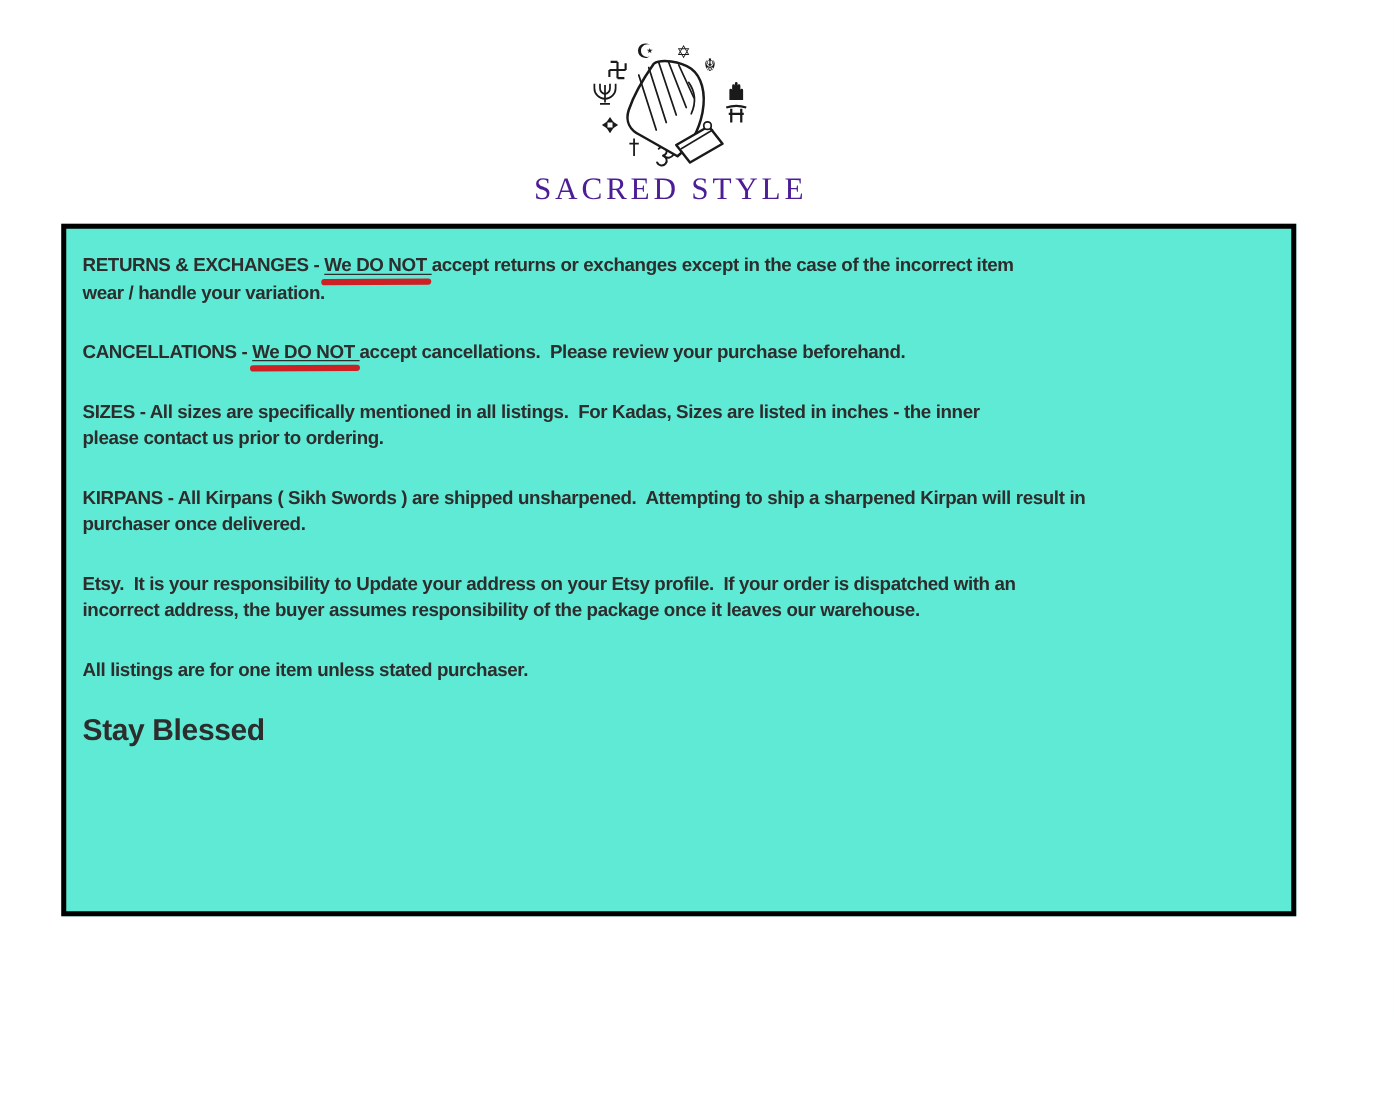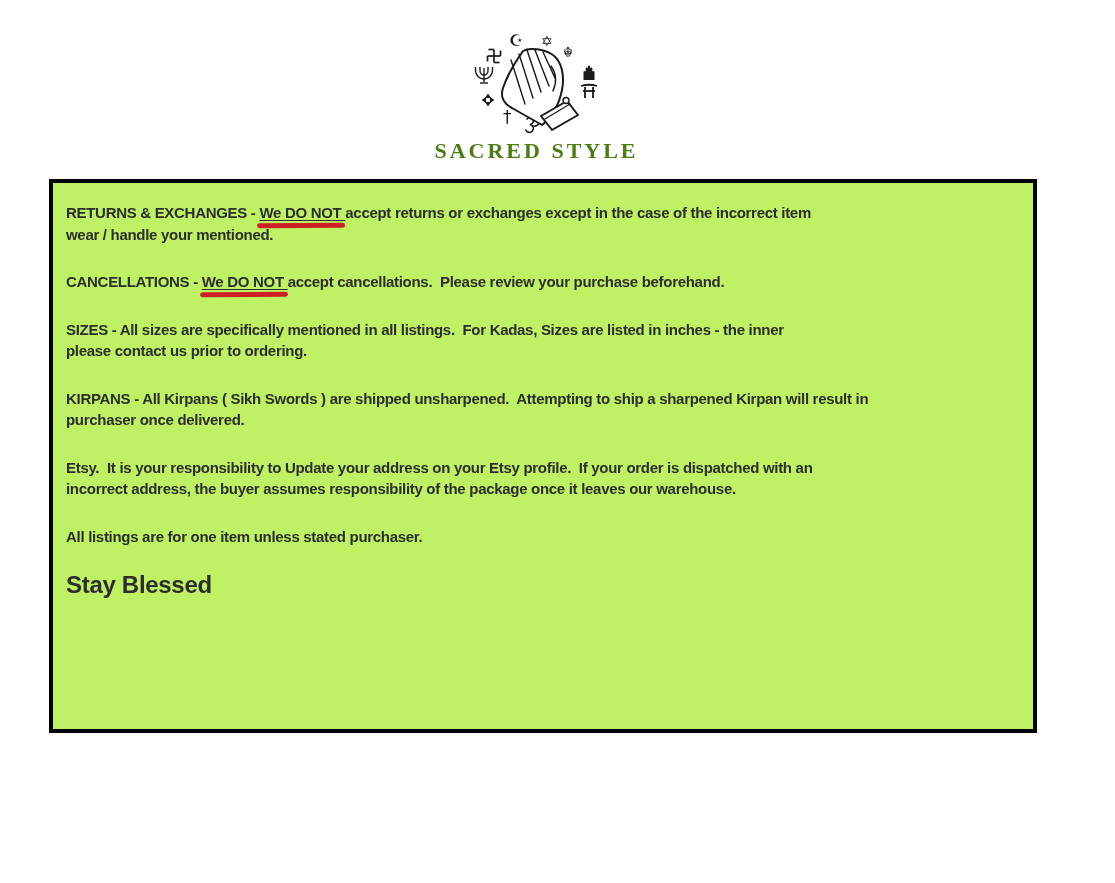--- a/index.html
+++ b/index.html
@@ -20,35 +20,35 @@
     width: 1115px;
     display: flex;
     flex-direction: column;
     align-items: center;
     transform: translateX(-21px);
   }
   .emblem { display: block; }
   .brand {
     margin-top: 4px;
     font-family: "Liberation Serif", serif;
-    font-weight: 700;
-    font-size: 22px;
+    font-weight: 400;
+    font-size: 25px;
     letter-spacing: 3px;
-    color: #4d7c0f;
+    color: #4c1d95;
     white-space: pre;
   }
   
   .notice {
     position: absolute;
     left: 49px;
     top: 179px;
     width: 988px;
     height: 554px;
     border: 4px solid var(--border, #000);
-    background: #bef264;
+    background: #5eead4;
     padding: 19px 14px 16px 13px;
     overflow: hidden;
   }
   .para { margin-bottom: 26px; }
   .para .line {
     white-space: pre;
     font-size: 15px;
     line-height: 21.5px;
     font-weight: bold;
     letter-spacing: -0.3px;
@@ -142,21 +142,21 @@
       </g>
     </svg>
 
     <div class="brand">SACRED STYLE</div>
   </div>
 
   <div class="notice">
     <div id="paragraphs">
         <div class="para">
           <div class="line"><span>RETURNS &amp; EXCHANGES - </span><span class="redline">We DO NOT </span><span>accept returns or exchanges except in the case of the incorrect item</span></div>
-          <div class="line"><span>wear / handle your mentioned.</span></div>
+          <div class="line"><span>wear / handle your variation.</span></div>
         </div>
         <div class="para">
           <div class="line"><span>CANCELLATIONS - </span><span class="redline">We DO NOT </span><span>accept cancellations.  Please review your purchase beforehand.</span></div>
         </div>
         <div class="para">
           <div class="line"><span>SIZES - All sizes are specifically mentioned in all listings.  For Kadas, Sizes are listed in inches - the inner</span></div>
           <div class="line"><span>please contact us prior to ordering.</span></div>
         </div>
         <div class="para">
           <div class="line"><span>KIRPANS - All Kirpans ( Sikh Swords ) are shipped unsharpened.  Attempting to ship a sharpened Kirpan will result in</span></div>

